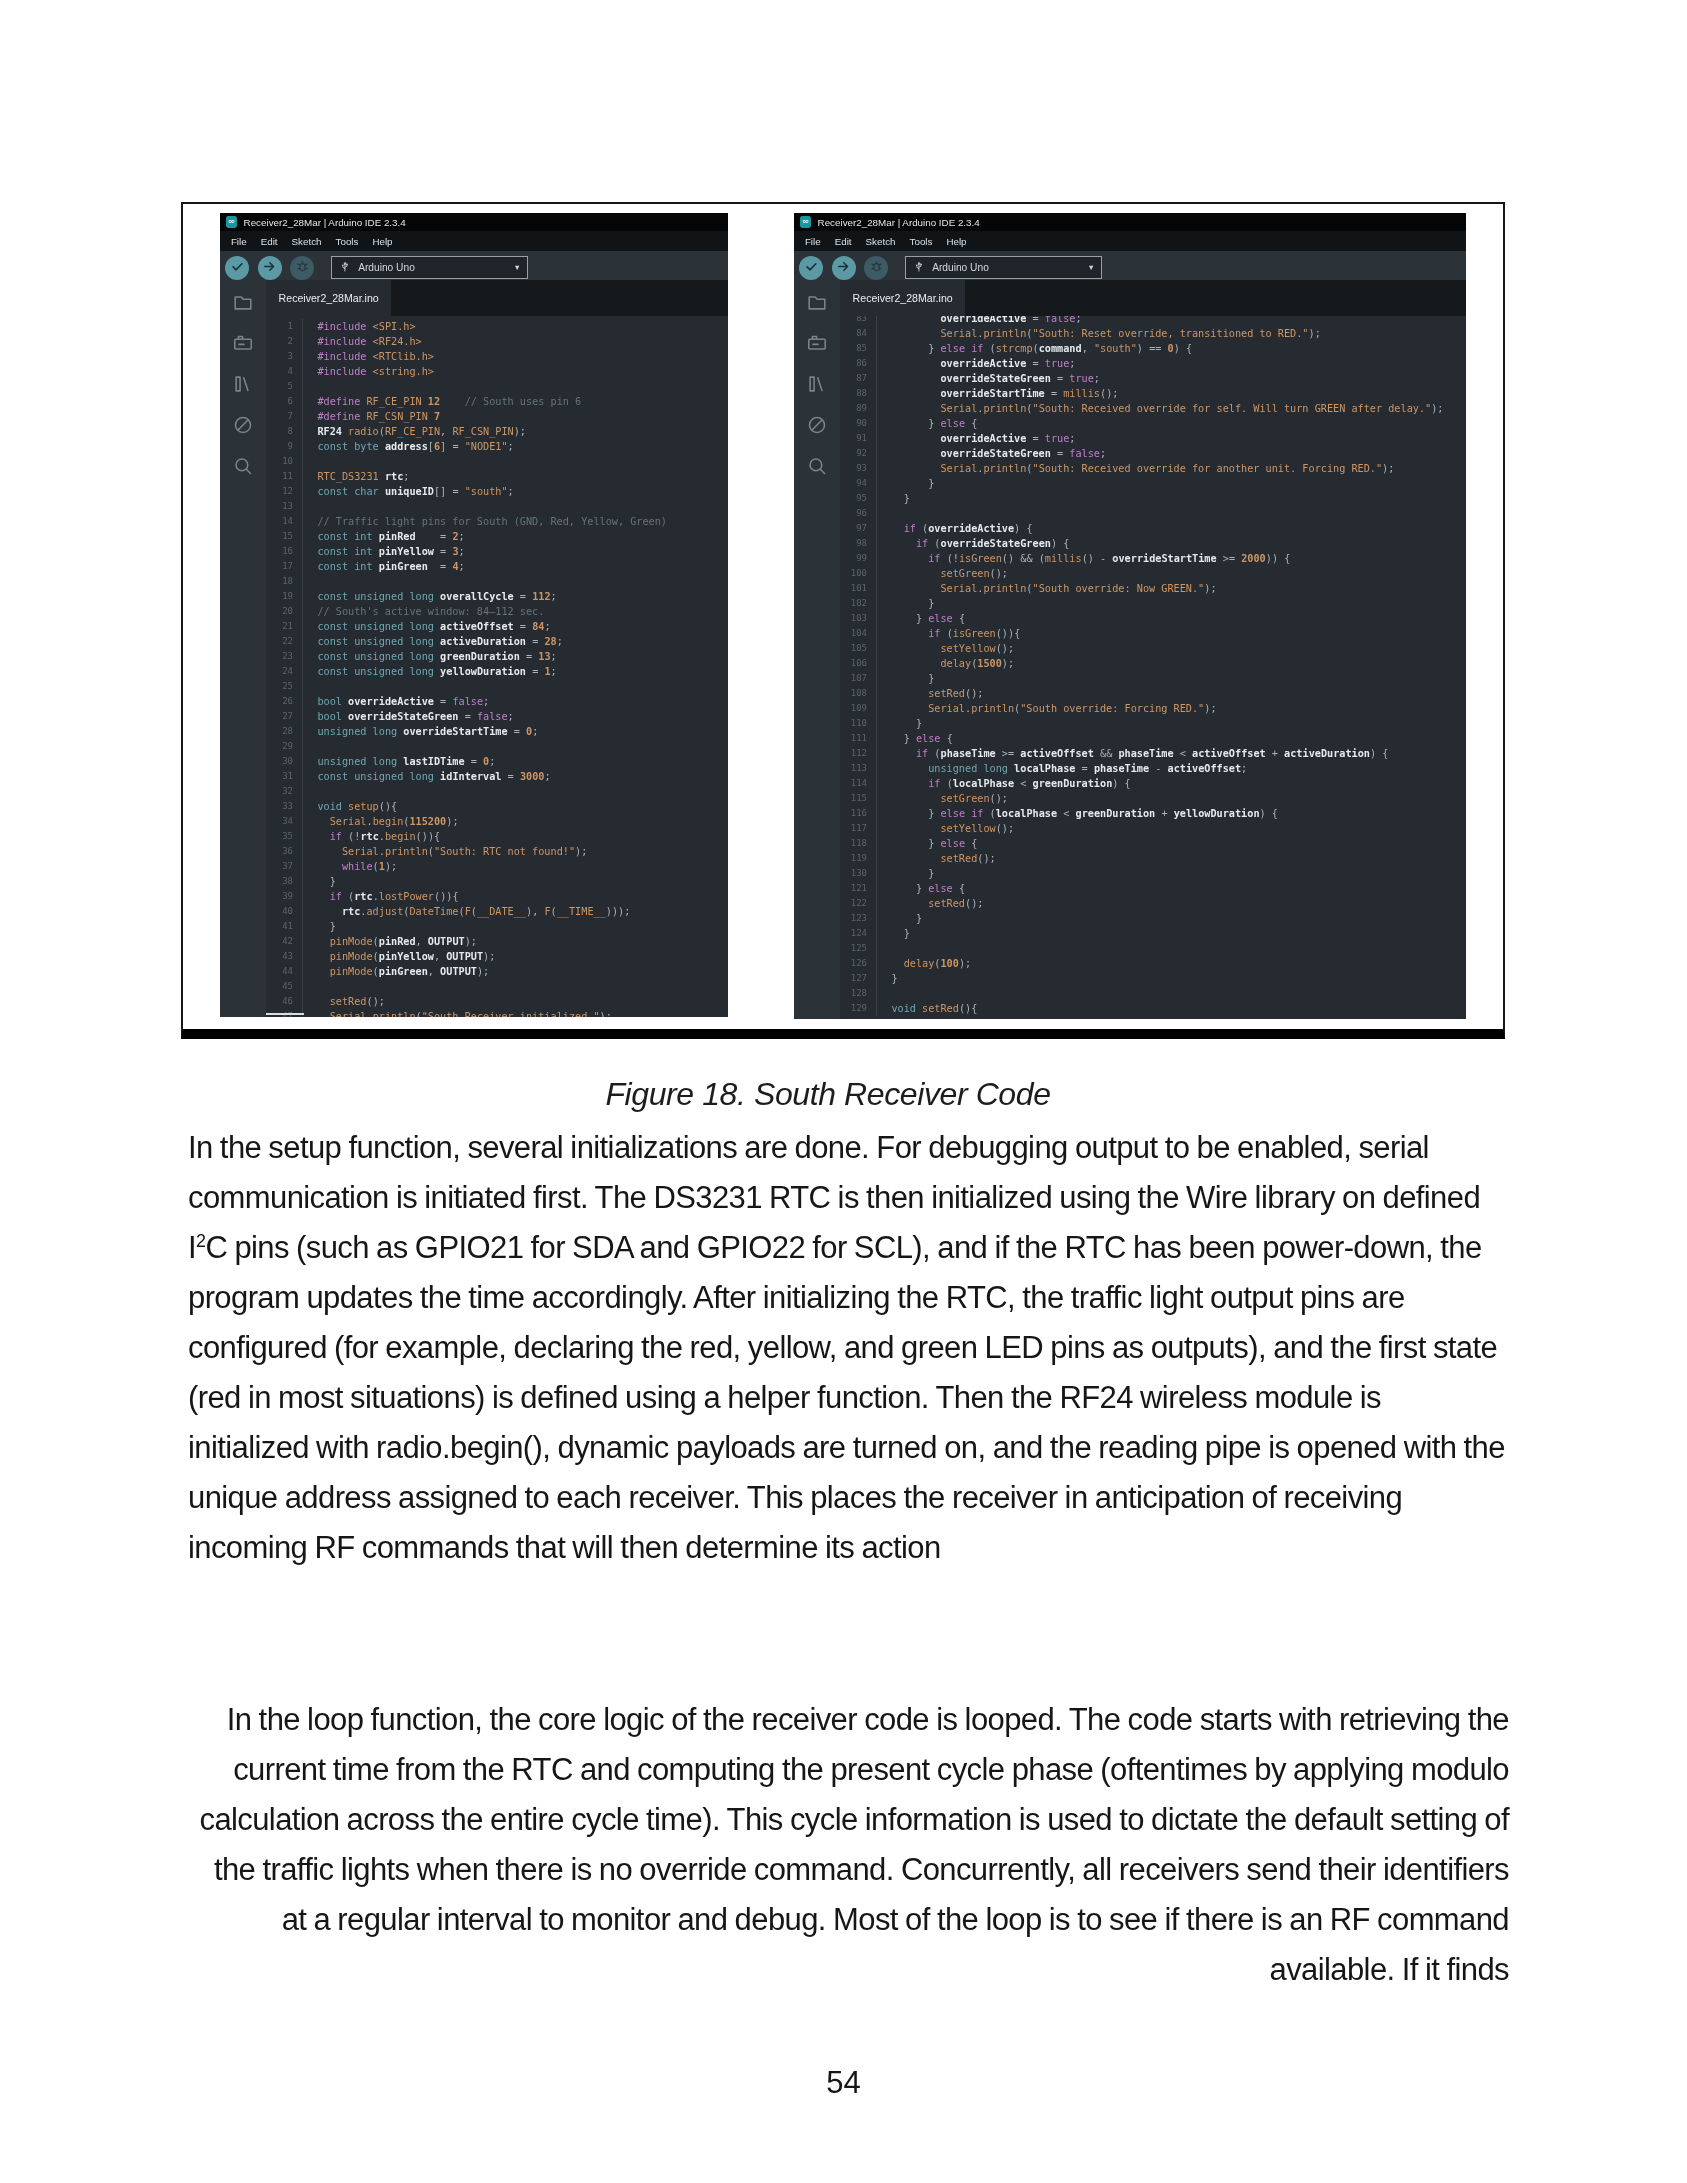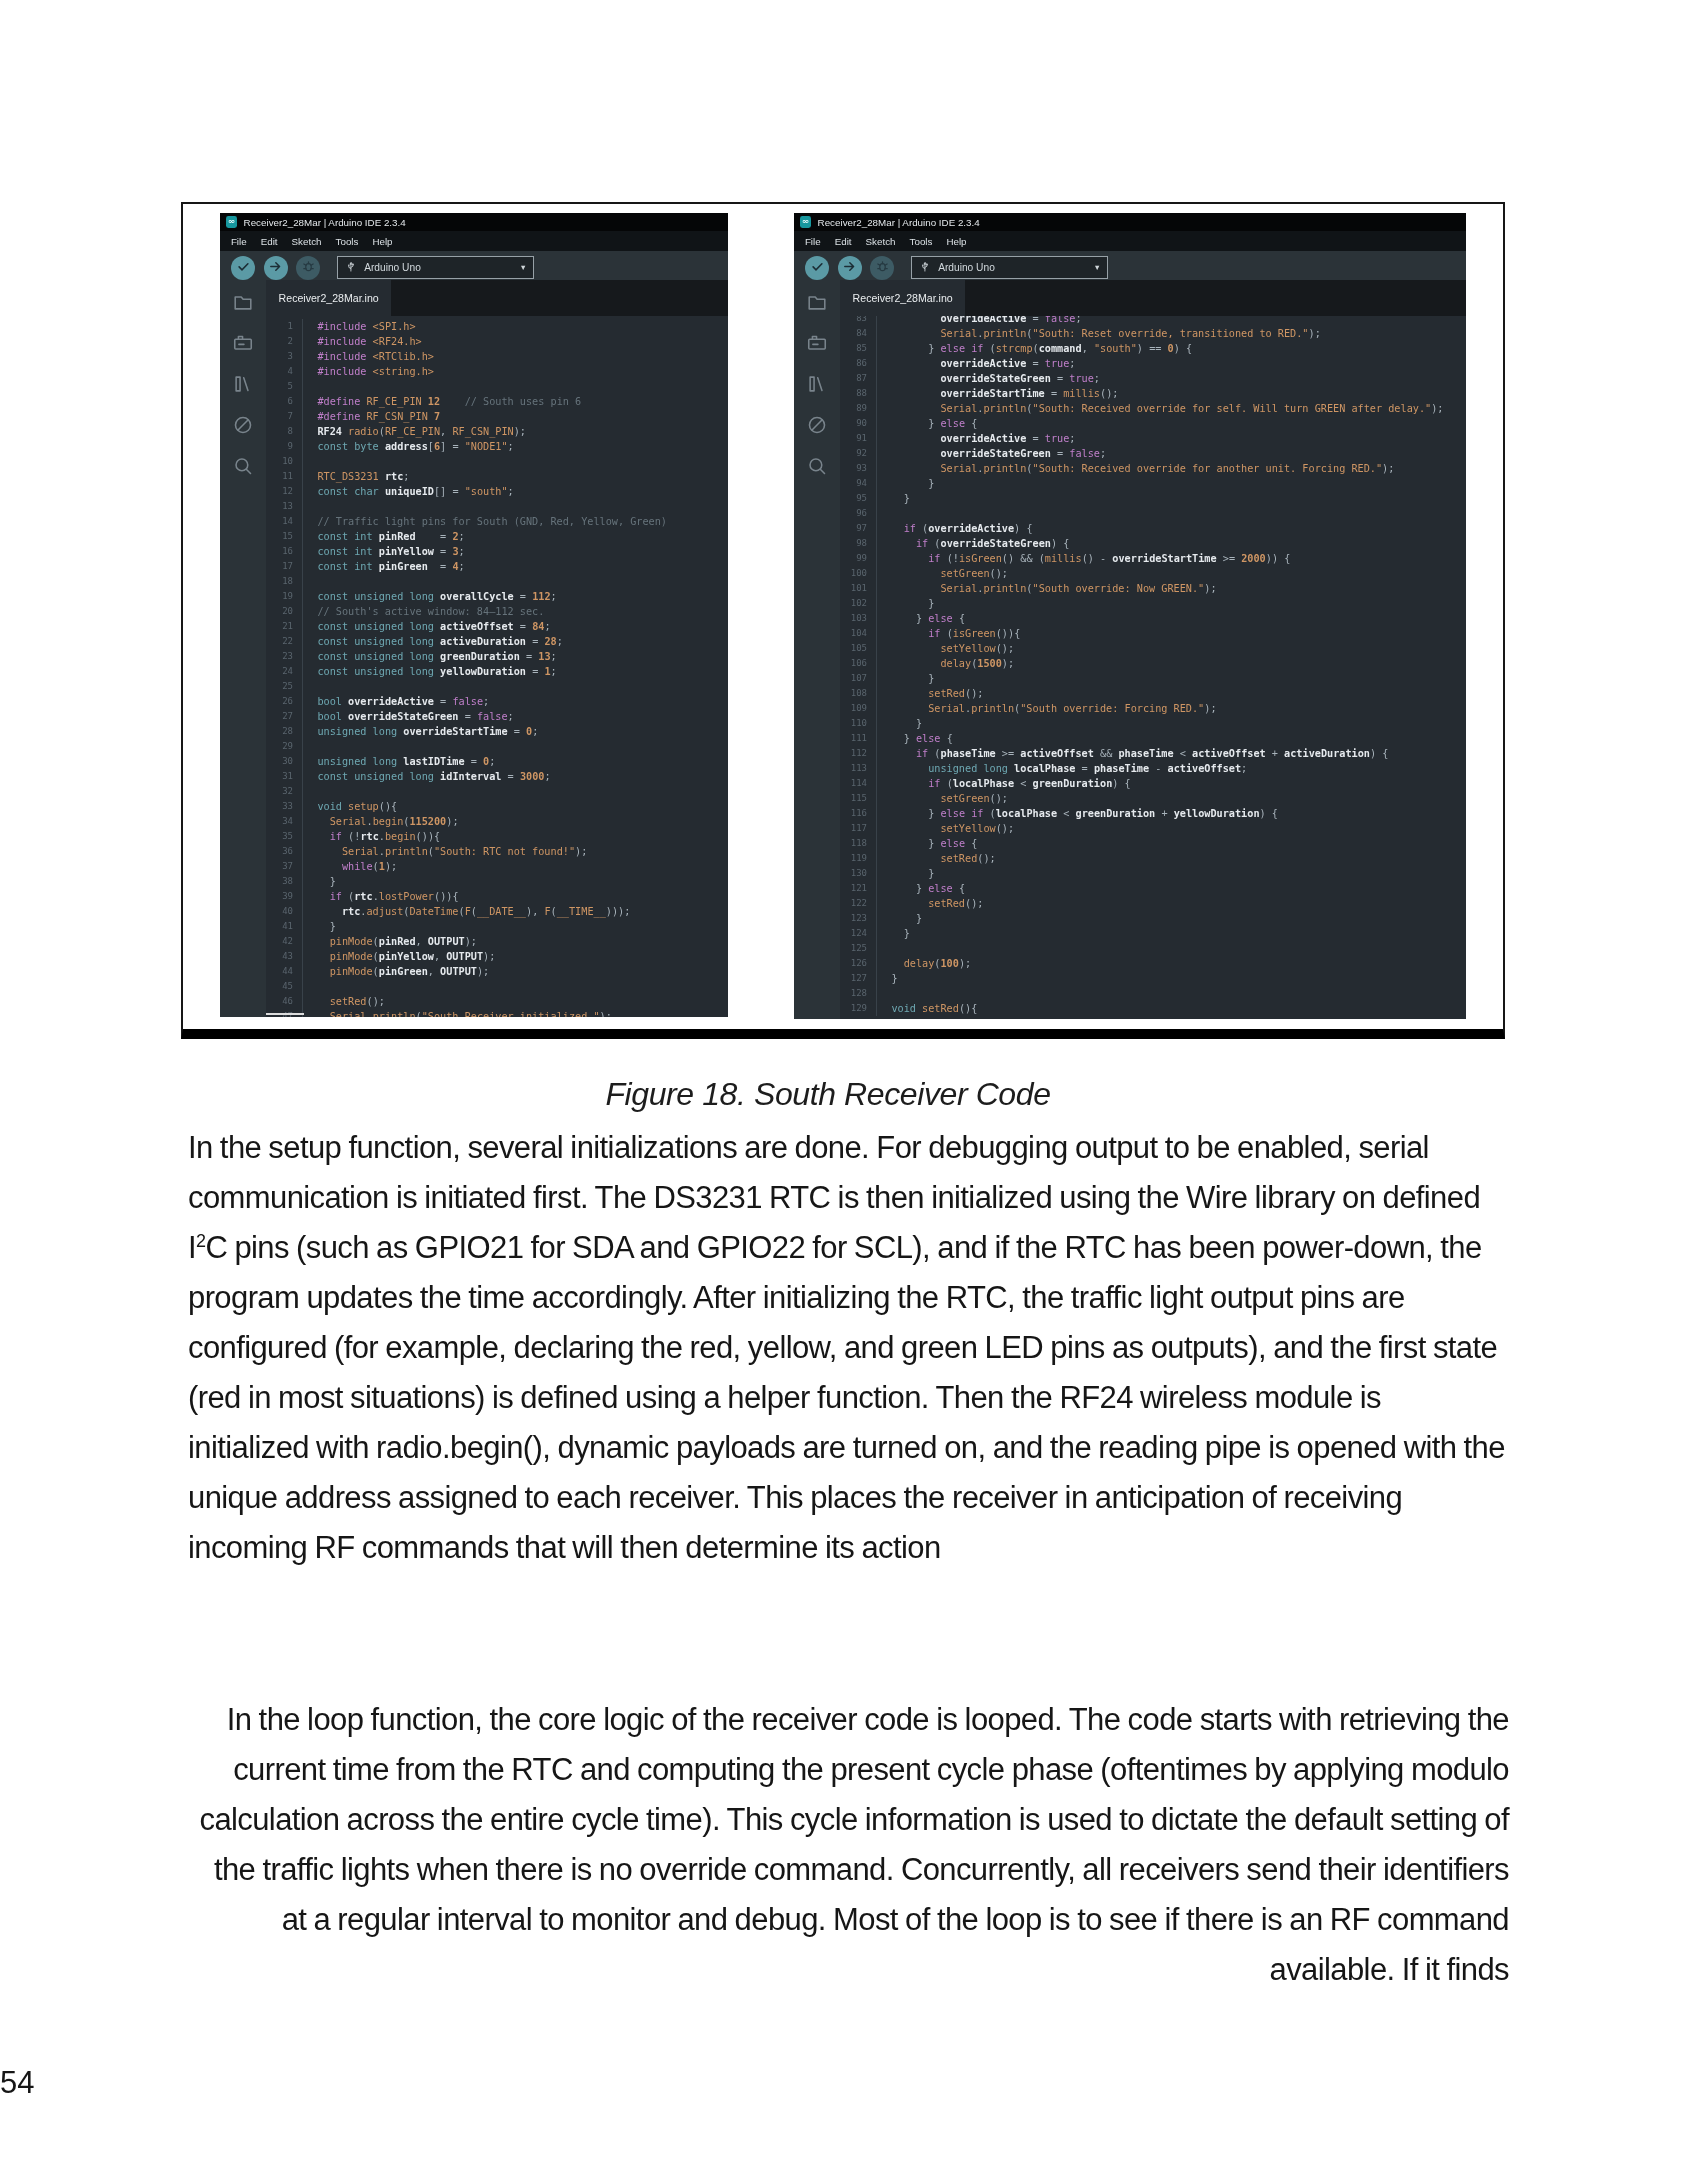--- a/index.html
+++ b/index.html
@@ -19,21 +19,21 @@
   .titlebar{height:18px;background:#050607;display:flex;align-items:center;
     padding-left:5.5px;gap:6.3px;}
   .appicon{width:11.8px;height:11.8px;border-radius:2.4px;background:#17979e;color:#eafcfc;
     font-size:8.6px;line-height:11.8px;text-align:center;font-weight:bold;flex:none;
     font-family:"DejaVu Sans",sans-serif;}
   .wtitle{color:#e3e7ea;font-size:9.8px;font-family:"Liberation Sans",sans-serif;white-space:nowrap;}
 
   .menubar{height:20px;background:#101417;display:flex;align-items:center;padding-left:3.9px;}
   .mitem{color:#dbe1e5;font-size:9.8px;padding:0 7px;font-family:"Liberation Sans",sans-serif;}
 
-  .toolbar{height:33px;background:#2b3338;display:flex;align-items:center;padding-left:11px;}
+  .toolbar{height:33px;background:#2b3338;display:flex;align-items:center;padding-left:5px;}
   .tbtn{width:24px;height:24px;border-radius:50%;flex:none;display:flex;
     align-items:center;justify-content:center;margin-right:8.6px;}
   .tbtn.verify,.tbtn.upload{background:#5b9aa5;}
   .tbtn.debug{background:#3d5b64;}
   .board{margin-left:7.8px;width:180px;height:20.4px;border:1.6px solid #97a1a7;background:#1e2428;
     display:flex;align-items:center;gap:7px;padding:0 7.8px;color:#d3dade;
     font-family:"Liberation Sans",sans-serif;font-size:10.2px;}
   .bname{flex:1;white-space:nowrap;}
   .caret{color:#cfd6da;font-size:8.6px;}
 
@@ -63,21 +63,21 @@
   .hthumb{position:absolute;left:0;bottom:1.6px;width:38px;height:2.4px;background:#dcdcdc;}
 
   
   .caption{position:absolute;left:0;top:1076px;width:1656px;text-align:center;
     font-style:italic;font-size:32px;color:#1d1d1d;letter-spacing:-0.4px;}
   .para{position:absolute;left:188px;width:1321px;margin:0;font-size:31px;
     line-height:50px;color:#161616;letter-spacing:-0.6px;word-spacing:-0.8px;}
   .p1{top:1123px;}
   .p2{top:1695px;text-align:right;}
   .para sup{font-size:0.58em;vertical-align:super;line-height:0;}
-  .pagenum{position:absolute;left:0;top:2065px;width:1687px;
+  .pagenum{position:absolute;left:0;top:2065px;width:1687px;text-align:center;
     font-size:31px;color:#161616;}
 </style>
 </head>
 <body>
 
 <div class="page">
   <div class="figure-frame"></div>
   <div class="ide" id="win-left">
       <div class="titlebar">
        <span class="appicon">∞</span>

